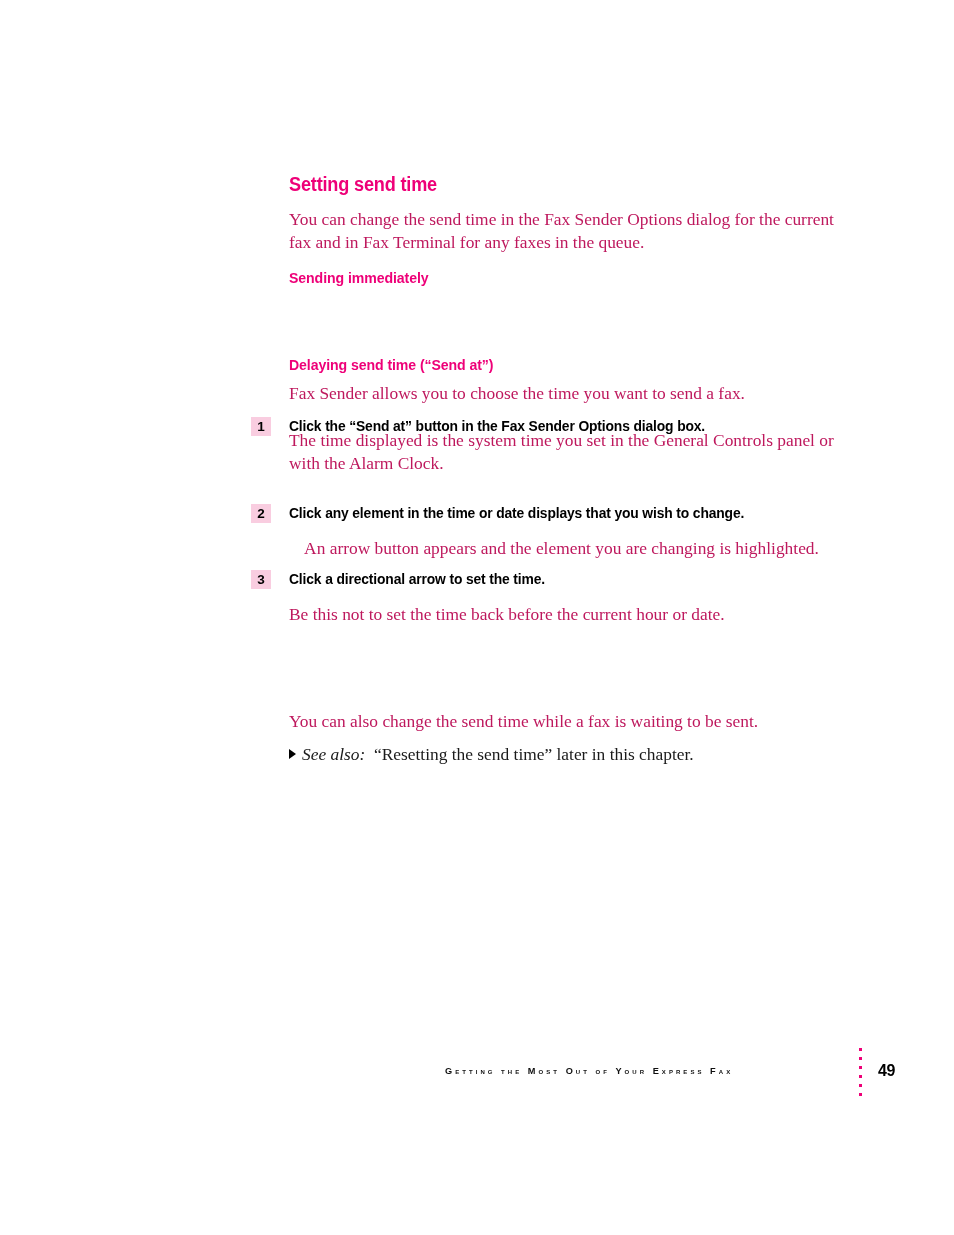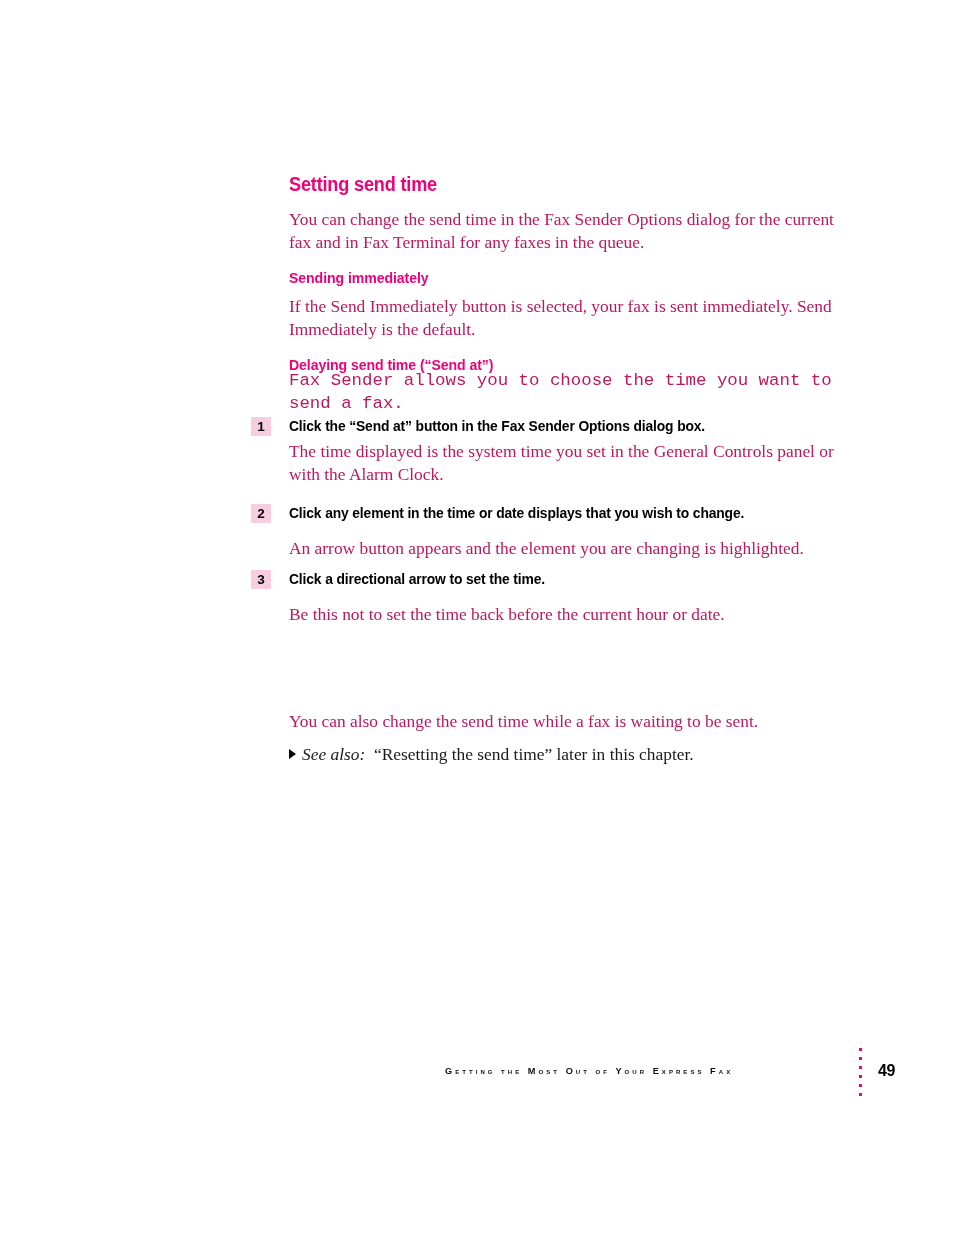--- a/index.html
+++ b/index.html
@@ -172,36 +172,35 @@
 </head>
 <body>
 
 <div class="page">
 
   <div class="col h1" style="top:172px;">Setting send time</div>
 
   <div class="col body" style="top:208px;">You can change the send time in the Fax Sender Options dialog for the current fax and in Fax Terminal for any faxes in the queue.</div>
 
   <div class="col h2" style="top:268px;">Sending immediately</div>
-  <div class="col body" style="top:295px;">If the Send Immediately button is selected, your fax is sent immediately. Send Immediately is the default.</div>
 
   <div class="col h2" style="top:355px;">Delaying send time (“Send at”)</div>
-  <div class="col body" style="top:370px;font-family:Liberation Mono, monospace;">Fax Sender allows you to choose the time you want to send a fax.</div>
+  <div class="col body" style="top:382px;">Fax Sender allows you to choose the time you want to send a fax.</div>
 
   <div class="step" style="top:417px;">
     <div class="step-num">1</div>
     <div class="step-title">Click the “Send at” button in the Fax Sender Options dialog box.</div>
   </div>
-  <div class="col body" style="top:440px;">The time displayed is the system time you set in the General Controls panel or with the Alarm Clock.</div>
+  <div class="col body" style="top:429px;">The time displayed is the system time you set in the General Controls panel or with the Alarm Clock.</div>
 
   <div class="step" style="top:504px;">
     <div class="step-num">2</div>
     <div class="step-title">Click any element in the time or date displays that you wish to change.</div>
   </div>
-  <div class="col body" style="top:537px;">An arrow button appears and the element you are changing is highlighted.</div>
+  <div class="col body" style="top:537px;text-align:center;">An arrow button appears and the element you are changing is highlighted.</div>
 
   <div class="step" style="top:570px;">
     <div class="step-num">3</div>
     <div class="step-title">Click a directional arrow to set the time.</div>
   </div>
   <div class="col body" style="top:603px;">Be this not to set the time back before the current hour or date.</div>
 
   <div style="position:absolute;left:289px;top:640px;width:545px;height:60px;"></div>
 
   <div class="col seealso" style="top:743px;">

